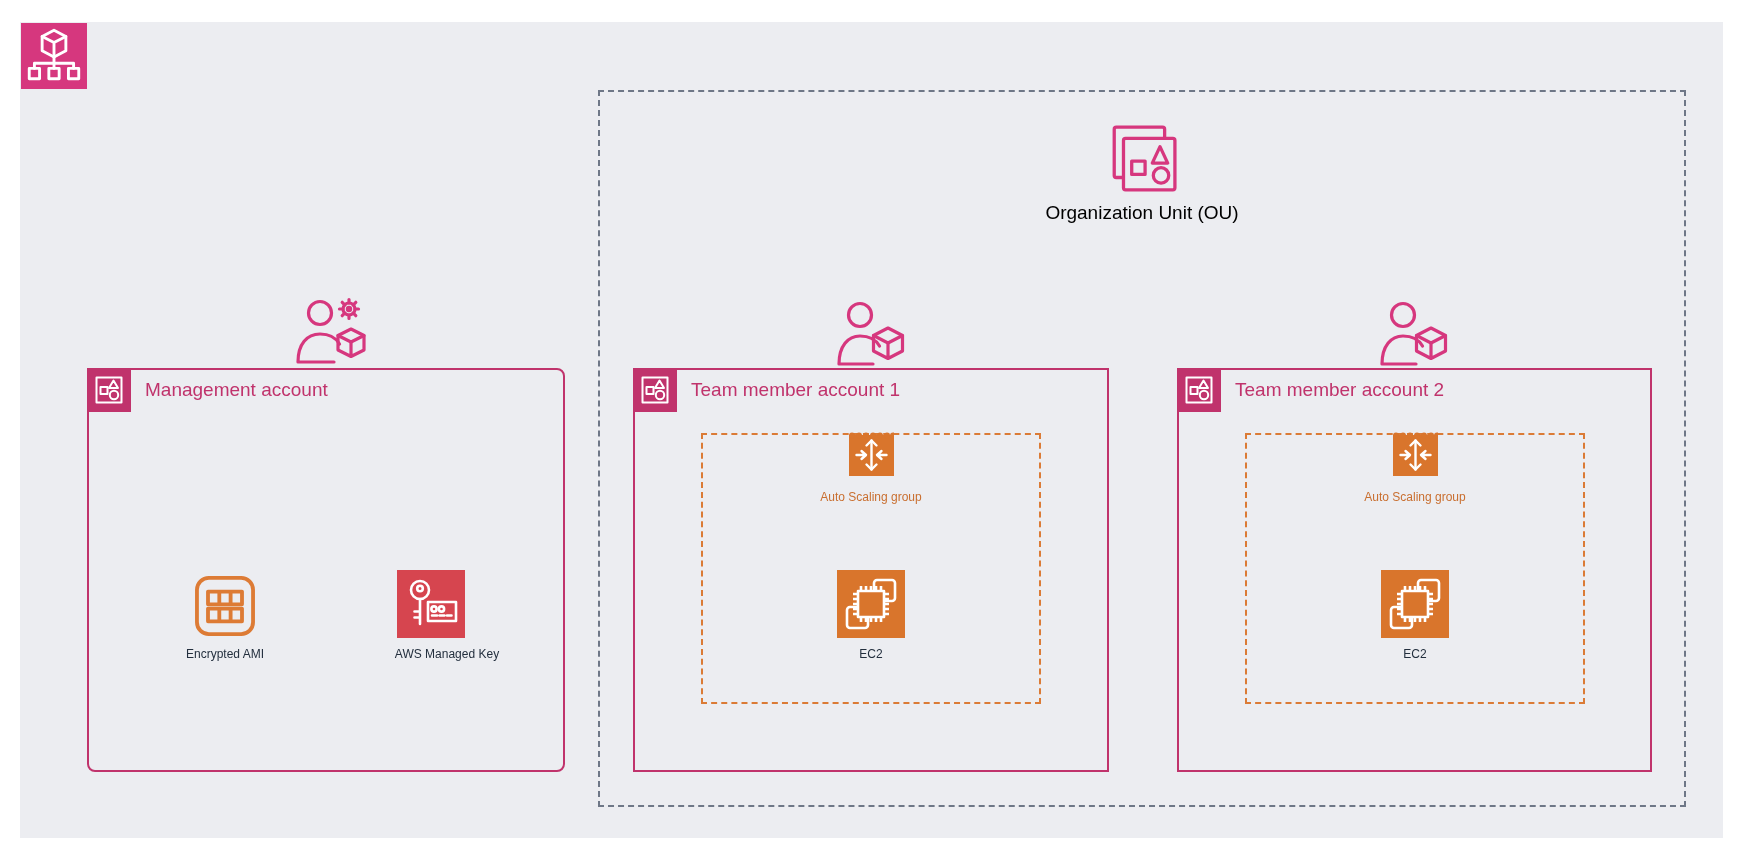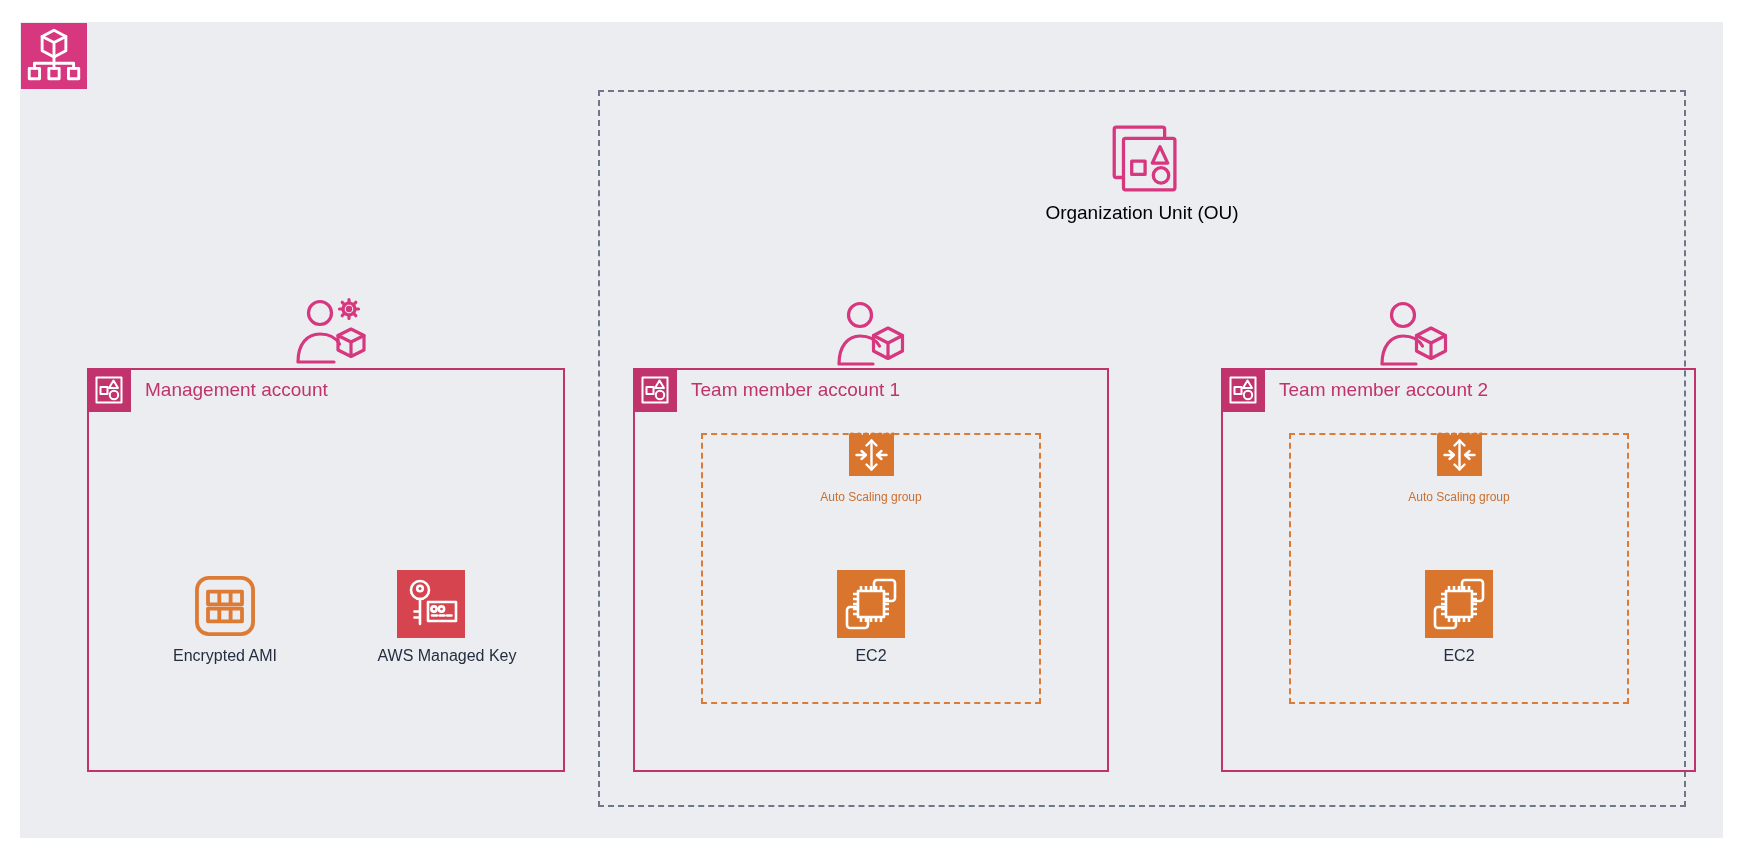--- a/index.html
+++ b/index.html
@@ -11,21 +11,21 @@
   
   .ou-box { border:2px dashed #6E7787; background:transparent; }
   .account-box { border:2px solid #C0336C; background:transparent; }
   .asg-box { border:2px dashed #DB7B36; background:transparent; }
   
   .acct-header-icon { position:absolute; left:-2px; top:-2px; width:44px; height:44px; }
   .acct-label { position:absolute; left:56px; top:-2px; height:44px; display:flex; align-items:center;
                 color:#C0336C; font-size:19px; white-space:nowrap; }
   
   .lbl { text-align:center; white-space:nowrap; }
-  .lbl-dark { color:#232F3E; font-size:16px; }
+  .lbl-dark { color:#232F3E; font-size:12px; }
   .lbl-dark-lg { color:#000000; font-size:19px; }
   .lbl-orange { color:#C96F30; font-size:12px; }
   svg { display:block; width:100%; height:100%; }
 </style>
 </head>
 <body>
 
 <div id="stage">
   <div id="canvas" class="abs">
 
@@ -67,21 +67,21 @@
           <path d="M10 66 C10 48 19 38 32 38 C41 38 48 42 51.5 48 M10 66 H46"></path>
           <circle cx="61" cy="13" r="6"></circle>
           <circle cx="61" cy="13" r="1.6"></circle>
           <path d="M67 13 H70.5 M61 7 V3.5 M55 13 H51.5 M61 19 V22.5 M65.3 8.8 L67.8 6.3 M56.7 8.8 L54.2 6.3 M56.7 17.2 L54.2 19.7 M65.3 17.2 L67.8 19.7"></path>
           <path d="M63 33 L76 39.5 L63 46 L50 39.5 Z"></path>
           <path d="M50 39.5 V54 L63 60.5 L76 54 V39.5 M63 46 V60.5"></path>
         </g>
       </svg>
     </div>
 
-    <div class="abs account-box" style="left:67px; top:346px; width:478px; height:404px;">
+    <div class="abs account-box" style="left:67px; top:346px; width:478px; height:404px;border-radius:8px;">
       <div class="acct-header-icon">
         <svg viewBox="0 0 44 44">
           <rect width="44" height="44" fill="#C0336C"></rect>
           <g stroke="#ffffff" stroke-width="2" fill="none" stroke-linejoin="round">
             <rect x="9.5" y="9.5" width="25" height="25"></rect>
             <rect x="13.5" y="19" width="7" height="7"></rect>
             <path d="M26.5 12.5 L31 20 H22 Z"></path>
             <circle cx="27" cy="27" r="4.2"></circle>
           </g>
         </svg>
@@ -187,21 +187,21 @@
       <svg viewBox="0 0 76 70">
         <g stroke="#D6377E" stroke-width="3.2" fill="none" stroke-linecap="round" stroke-linejoin="round">
           <circle cx="27" cy="15" r="11.5"></circle>
           <path d="M6 64 C6 46 15 36 27 36 C36 36 43 40 46.5 46 M6 64 H40"></path>
           <path d="M55 28 L69.5 35.5 L55 43 L40.5 35.5 Z"></path>
           <path d="M40.5 35.5 V51 L55 58.5 L69.5 51 V35.5 M55 43 V58.5"></path>
         </g>
       </svg>
     </div>
 
-    <div class="abs account-box" style="left:1157px; top:346px; width:475px; height:404px;margin-left:44px;">
+    <div class="abs account-box" style="left:1157px; top:346px; width:475px; height:404px;">
       <div class="acct-header-icon">
         <svg viewBox="0 0 44 44">
           <rect width="44" height="44" fill="#C0336C"></rect>
           <g stroke="#ffffff" stroke-width="2" fill="none" stroke-linejoin="round">
             <rect x="9.5" y="9.5" width="25" height="25"></rect>
             <rect x="13.5" y="19" width="7" height="7"></rect>
             <path d="M26.5 12.5 L31 20 H22 Z"></path>
             <circle cx="27" cy="27" r="4.2"></circle>
           </g>
         </svg>

